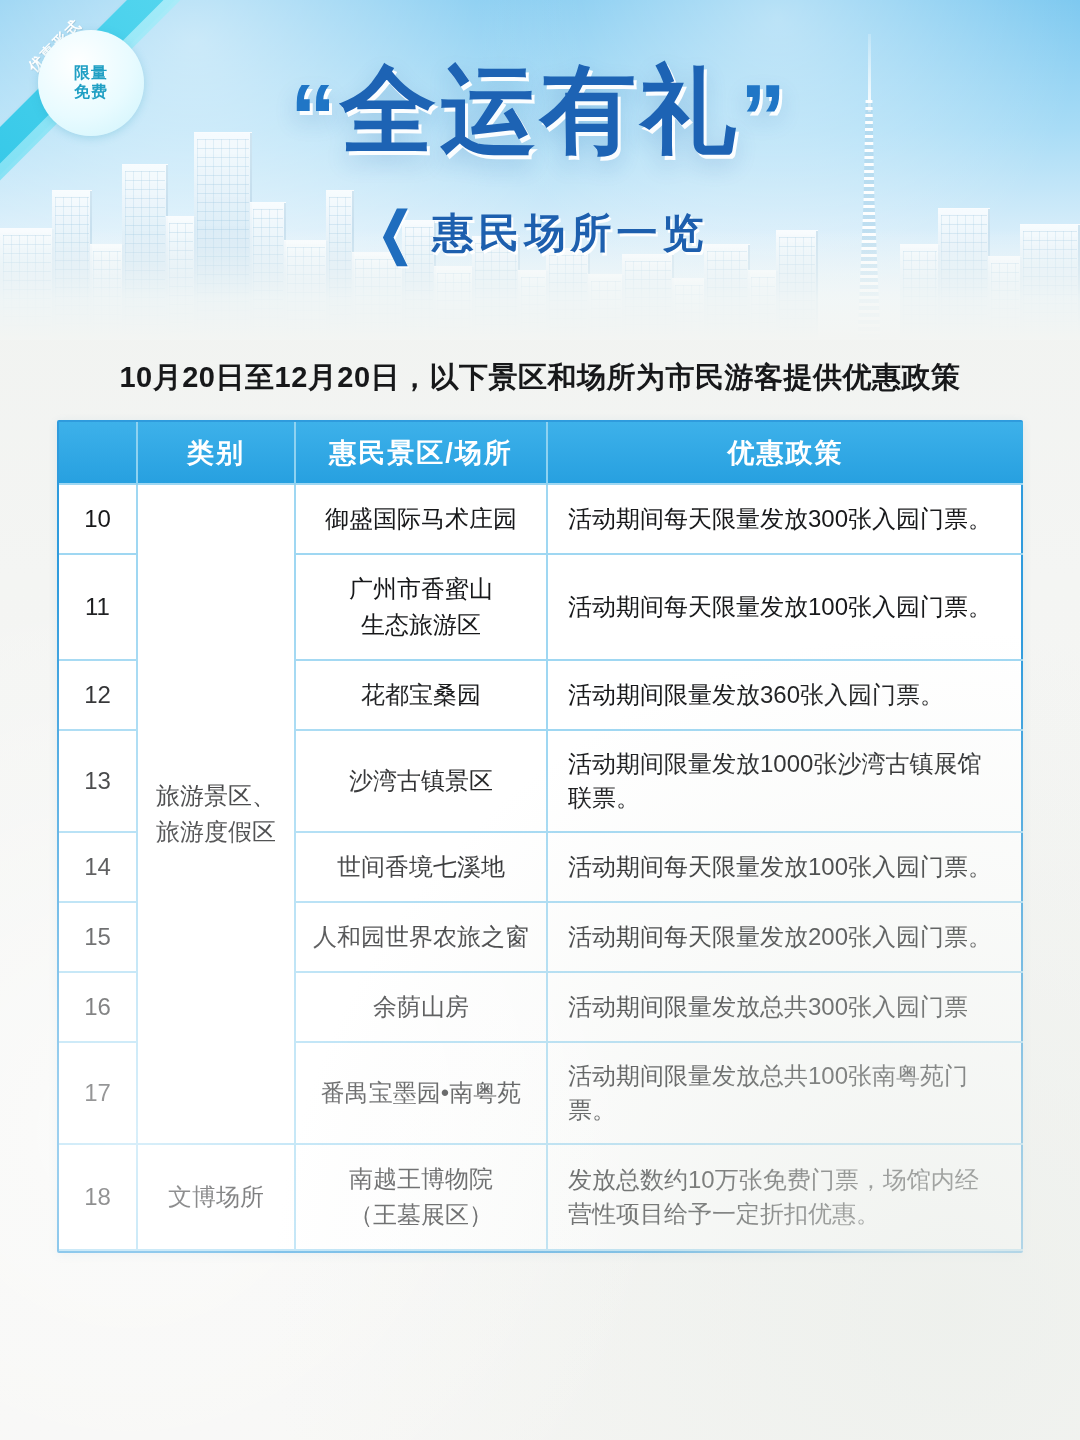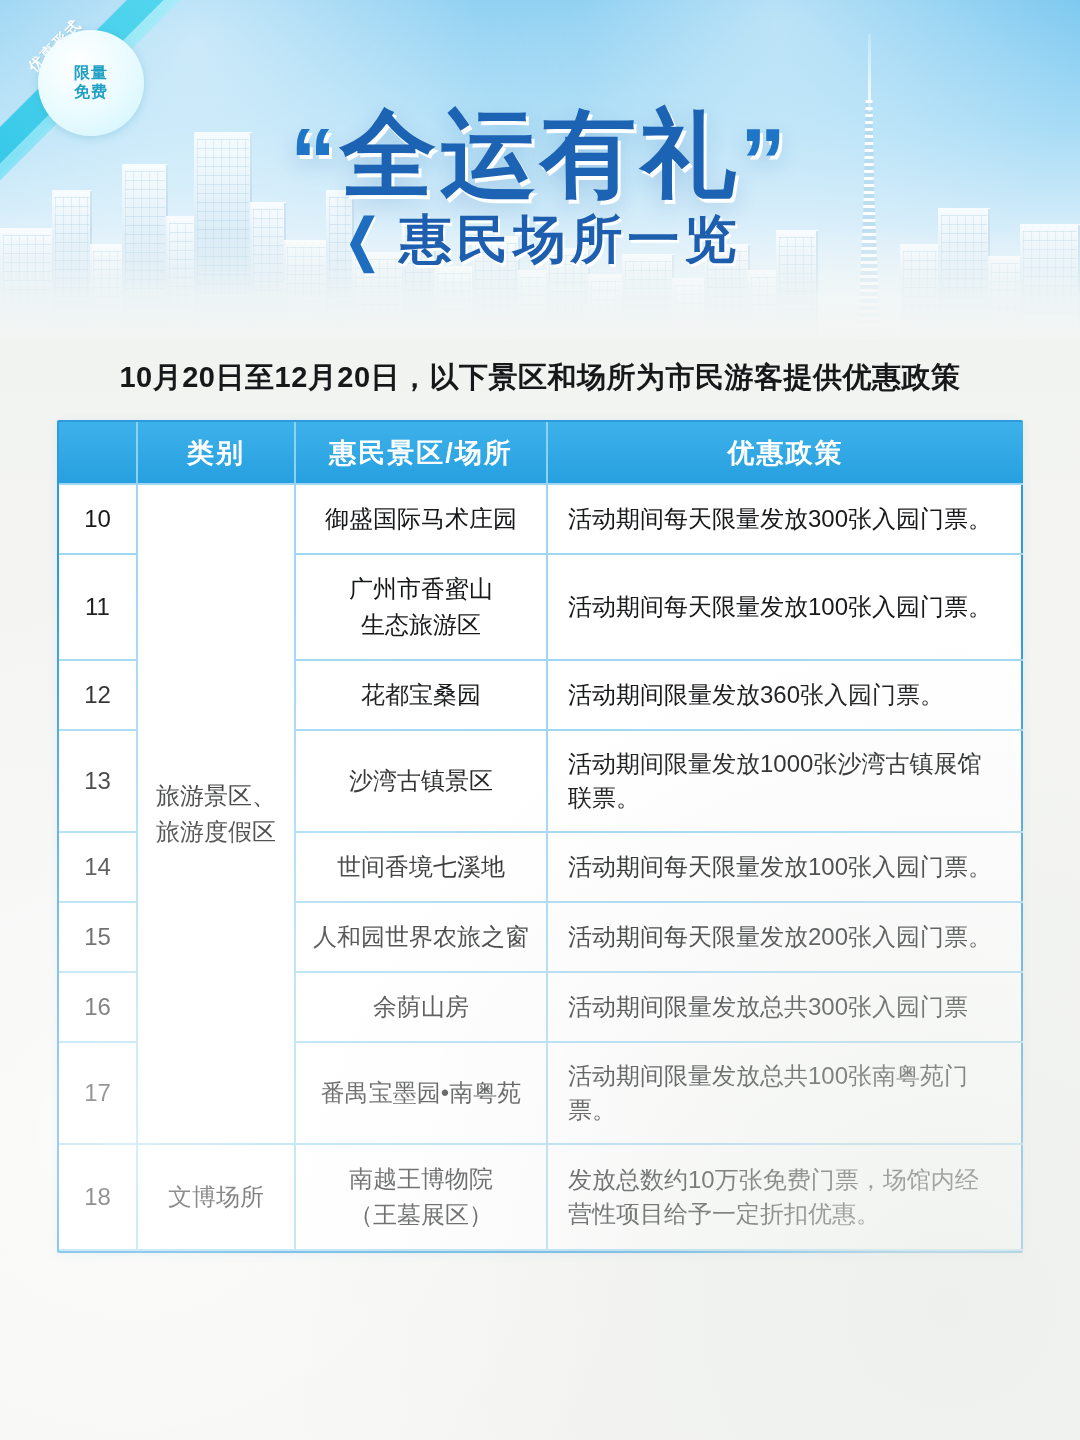--- a/index.html
+++ b/index.html
@@ -145,21 +145,20 @@
     left: 0; right: 0; top: 62px;
     text-align: center;
     color: #1d63b4;
     font-size: 96px;
     font-weight: bold;
     letter-spacing: 4px;
     line-height: 1;
     text-shadow:
       3px 4px 0 rgba(255,255,255,0.95),
       0 10px 22px rgba(26,92,168,0.22);
-    margin-top: 44px;
   }
   .quote {
     color: #2076c6;
     font-size: 92px;
     font-weight: bold;
     vertical-align: -6px;
   }
   .subtitle-row {
     position: absolute;
     left: 0; right: 0; top: 205px;
@@ -171,21 +170,21 @@
   .chev {
     color: #1f6dbe;
     font-size: 56px;
     font-weight: bold;
     line-height: 1;
     transform: scaleX(0.75);
     text-shadow: 2px 2px 0 rgba(255,255,255,.9);
   }
   .title-sub {
     color: #1d5fae;
-    font-size: 52px;
+    font-size: 41px;
     font-weight: bold;
     letter-spacing: 5px;
     text-shadow: 2px 3px 0 rgba(255,255,255,0.95);
   }
 
   
   .lead {
     margin: 18px auto 0;
     width: 1000px;
     text-align: center;

